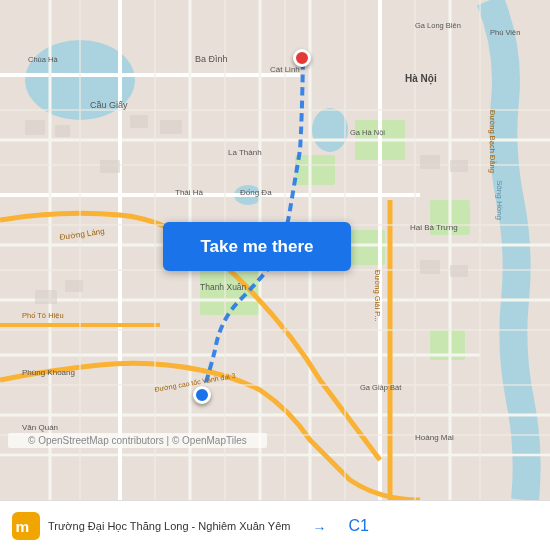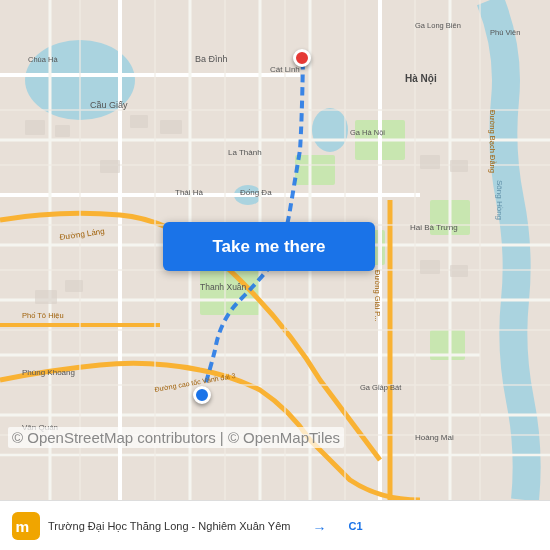--- a/index.html
+++ b/index.html
@@ -24,21 +24,21 @@
       position: absolute;
       top: 0; left: 0;
       width: 100%; height: 100%;
     }
 
     
     #take-me-there-btn {
       position: absolute;
       top: 222px;
       left: 163px;
-      width: 212px;
+      width: 188px;
       height: 49px;
       background: #1a73e8;
       color: white;
       border: none;
       border-radius: 6px;
       font-size: 17px;
       font-weight: bold;
       cursor: pointer;
       display: flex;
       align-items: center;
@@ -92,33 +92,33 @@
     }
 
     #arrow-icon {
       color: #1a73e8;
       font-size: 14px;
       flex-shrink: 0;
     }
 
     #destination-text {
       color: #1a73e8;
-      font-weight: bold;
-      font-size: 11px;
+      font-weight: normal;
+      font-size: 16px;
       flex-shrink: 0;
     }
 
     #attribution-text {
-      font-size: 15px;
+      font-size: 10px;
       color: #888;
       position: absolute;
       bottom: 52px;
       left: 8px;
       background: rgba(255,255,255,0.7);
-      padding: 2px 4px;
+      padding: 2px 20px;
       border-radius: 2px;
     }
 
     
     .marker-dest {
       position: absolute;
       width: 18px;
       height: 18px;
       background: #e53935;
       border-radius: 50%;

